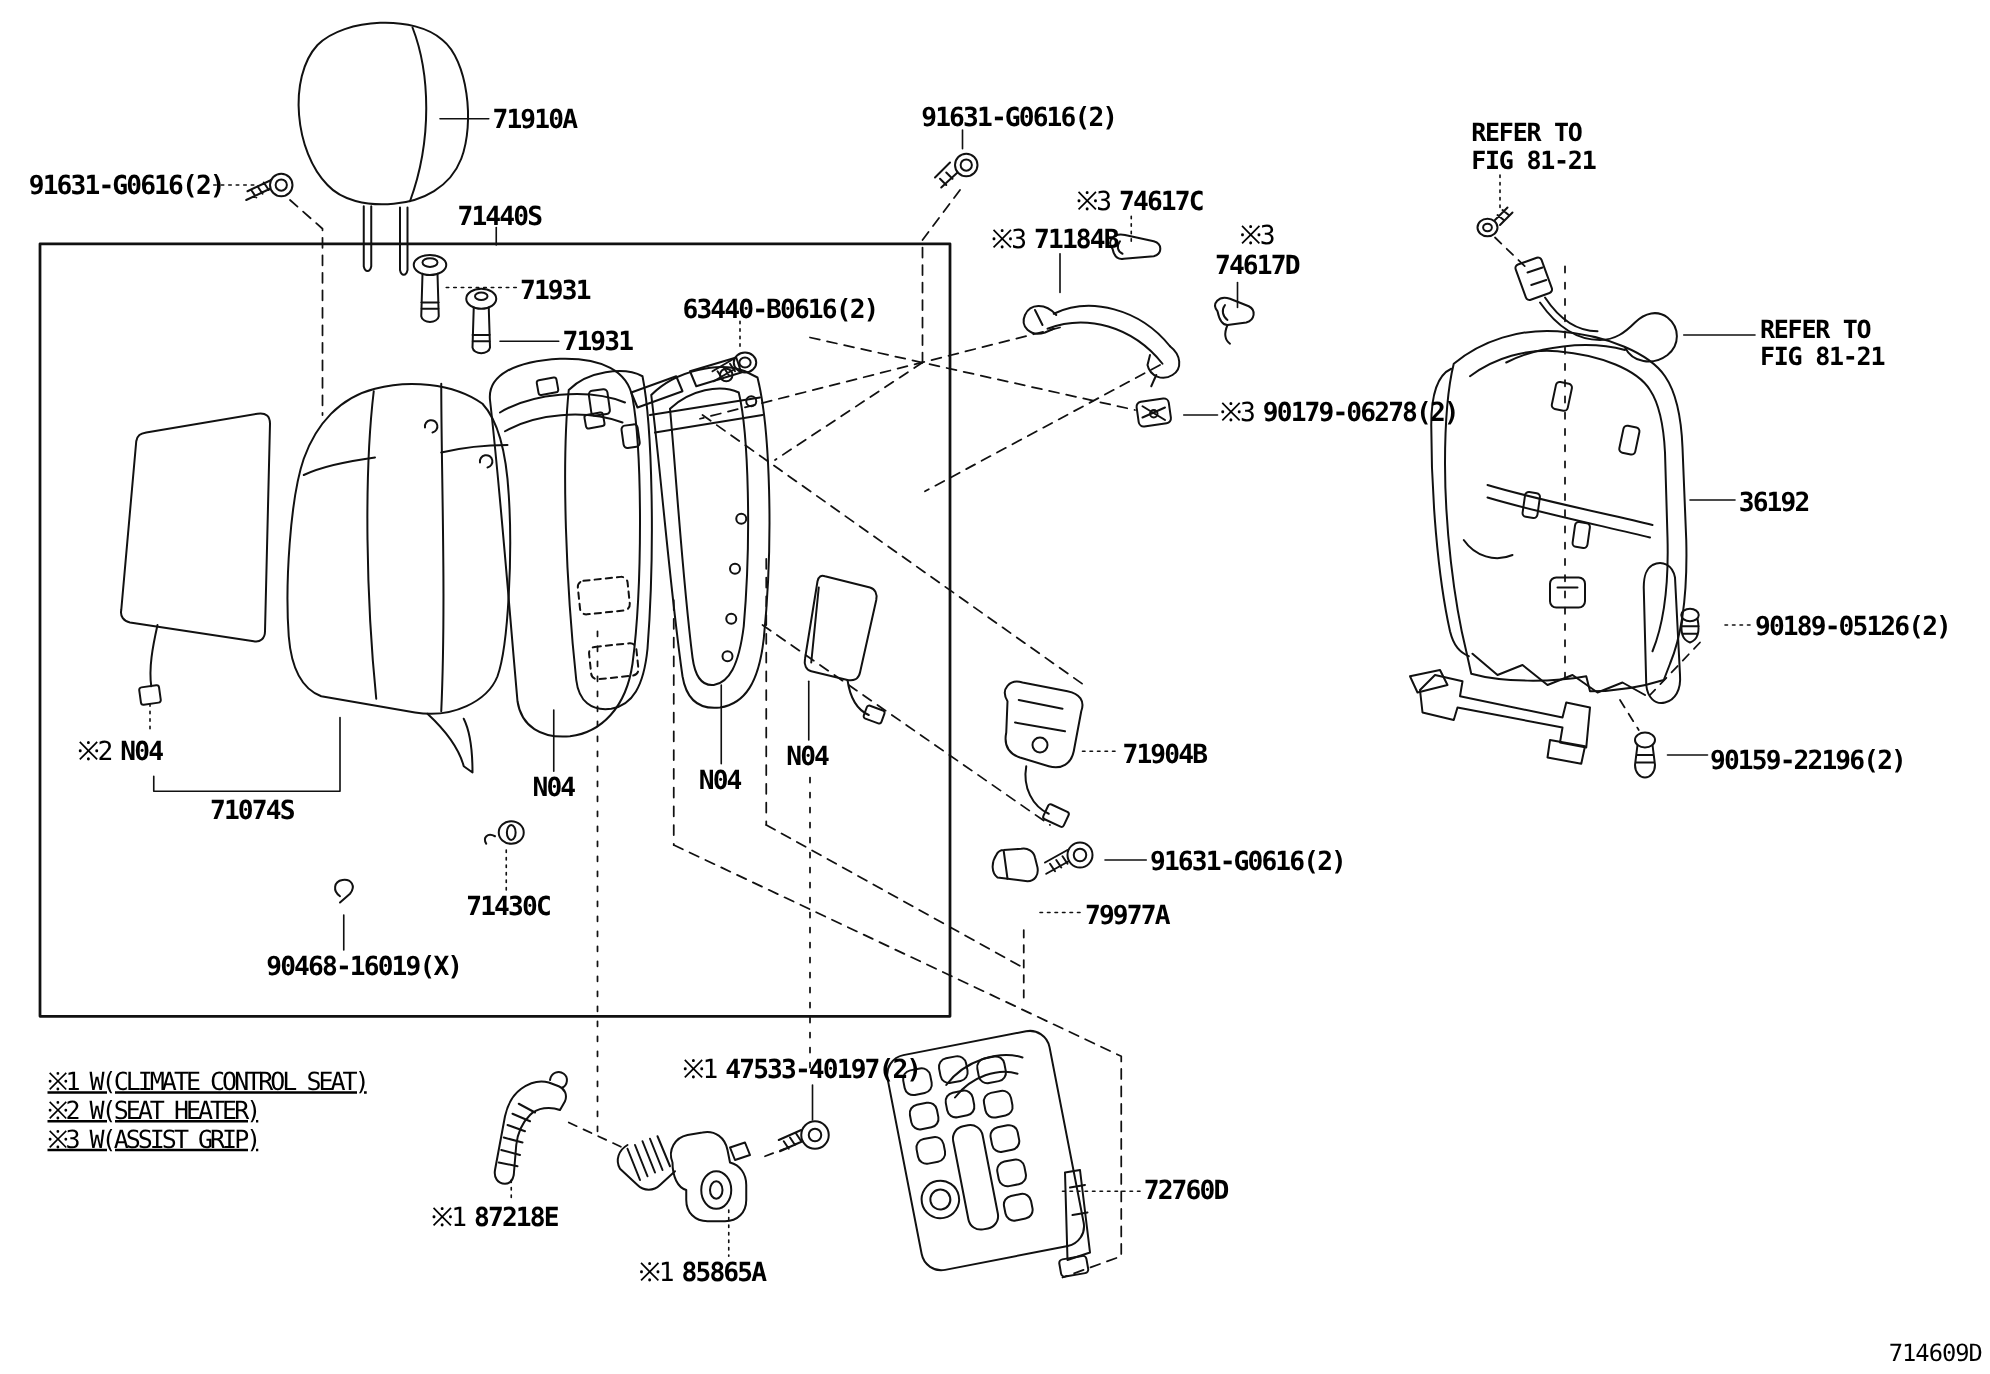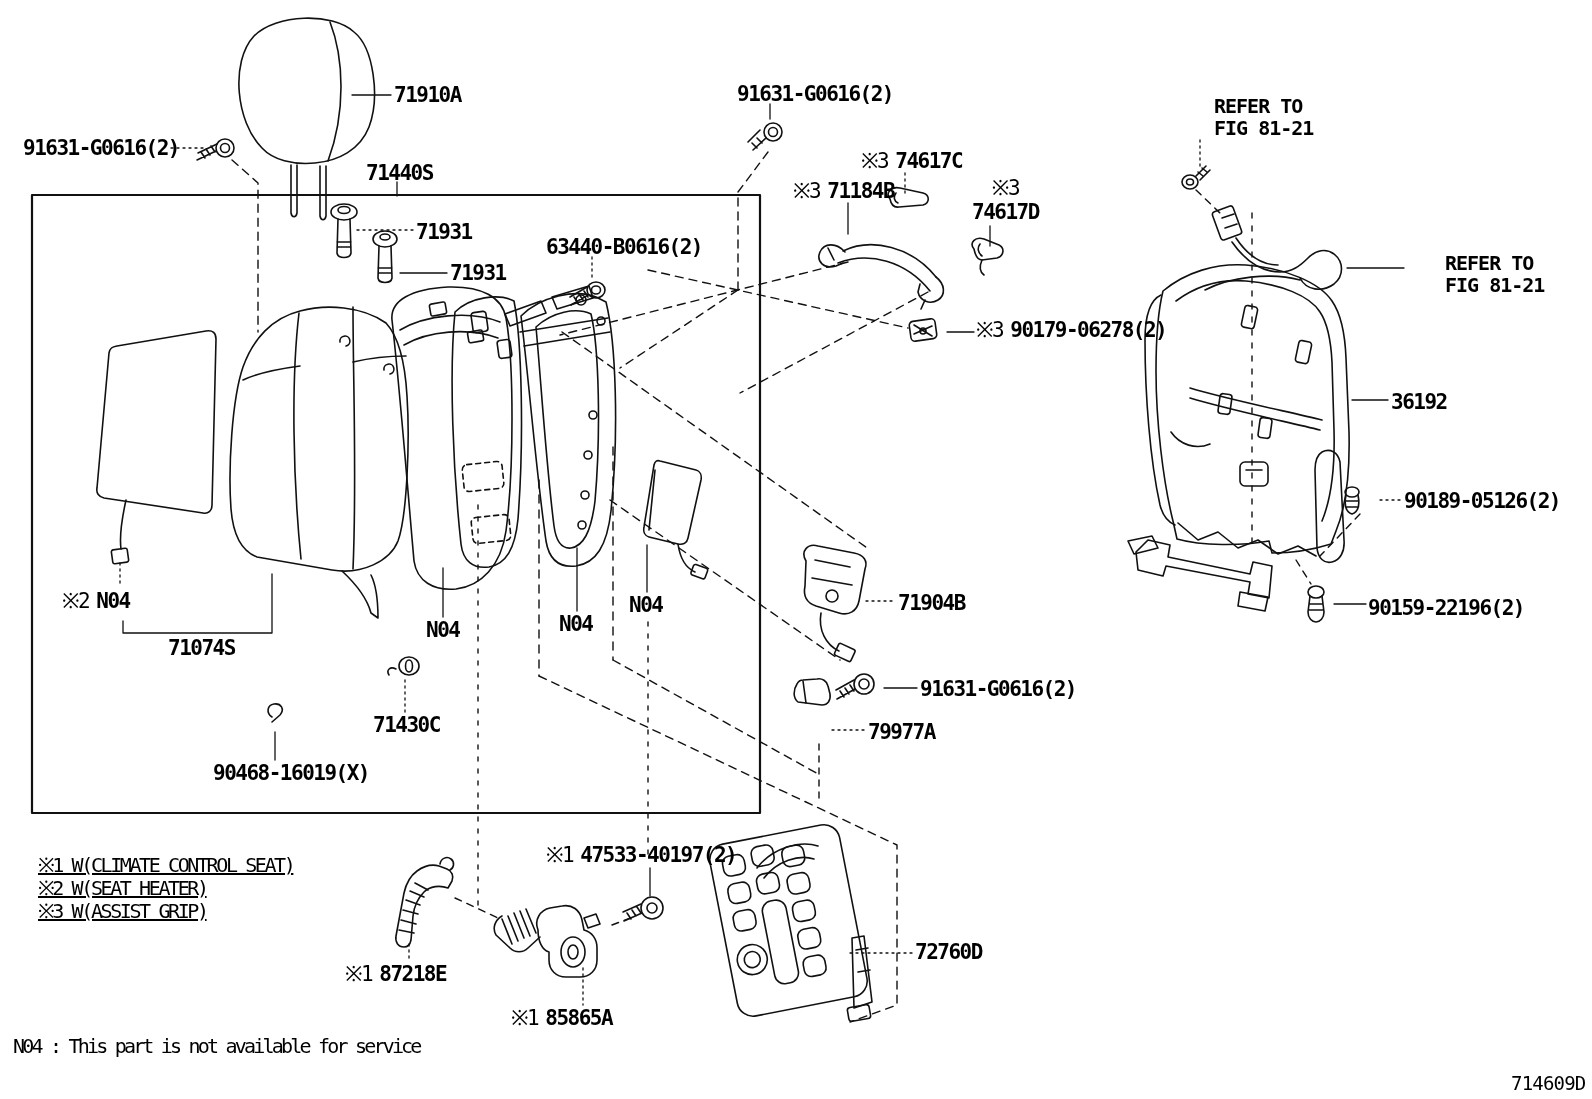--- a/index.html
+++ b/index.html
@@ -7,21 +7,21 @@
          font-family:"DejaVu Sans Mono", monospace;color:#000;}
   #art{position:absolute;left:0;top:0;}
   .lbl{position:absolute;display:flex;align-items:center;
        font:700 21px/1.05 "DejaVu Sans Mono", monospace;letter-spacing:-1.5px;white-space:nowrap;}
   .lbl .pre{font-weight:400;margin-right:7px;}
   .lbl .pre:empty{display:none;margin:0;}
   .lbl.stack{flex-direction:column;}
   .lbl.stack .pre{margin:0 0 2px 0;}
   .note{position:absolute;font:400 20px/1.1 "DejaVu Sans Mono", monospace;letter-spacing:-2.4px;white-space:nowrap;text-decoration:underline;}
   .footnote{position:absolute;font:400 20px/1.1 "DejaVu Sans Mono", monospace;letter-spacing:-2.8px;white-space:nowrap;}
-  .ref{position:absolute;font:700 20px/22px "DejaVu Sans Mono", monospace;letter-spacing:-1px;white-space:nowrap;margin-left:37px;}
+  .ref{position:absolute;font:700 20px/22px "DejaVu Sans Mono", monospace;letter-spacing:-1px;white-space:nowrap;}
   .doc{position:absolute;font:400 19px/1 "DejaVu Sans Mono", monospace;letter-spacing:-0.8px;white-space:nowrap;}
   svg *{vector-effect:non-scaling-stroke;}
 </style>
 </head>
 <body>
 
 <div id="stage">
 
   <svg id="art" width="1592" height="1099" viewBox="0 0 1592 1099" fill="none" stroke="#111" stroke-width="1.6" stroke-linecap="round" stroke-linejoin="round">
 
@@ -405,16 +405,15 @@
       <span class="pre">※1</span>
       <span>85865A</span>
     </div>
   <div class="lbl" style="left:915px;top:941px">
       <span>72760D</span>
     </div>
 
   <div class="note" style="left:38px;top:854px">※1 W(CLIMATE CONTROL SEAT)</div>
   <div class="note" style="left:38px;top:877px">※2 W(SEAT HEATER)</div>
   <div class="note" style="left:38px;top:900px">※3 W(ASSIST GRIP)</div>
-  <div class="footnote" style="left:13px;top:1035px">N04 : This part is not available for service</div>
   <div class="doc" style="left:1511px;top:1074px">714609D</div>
 
 </div>
 
 </body></html>

